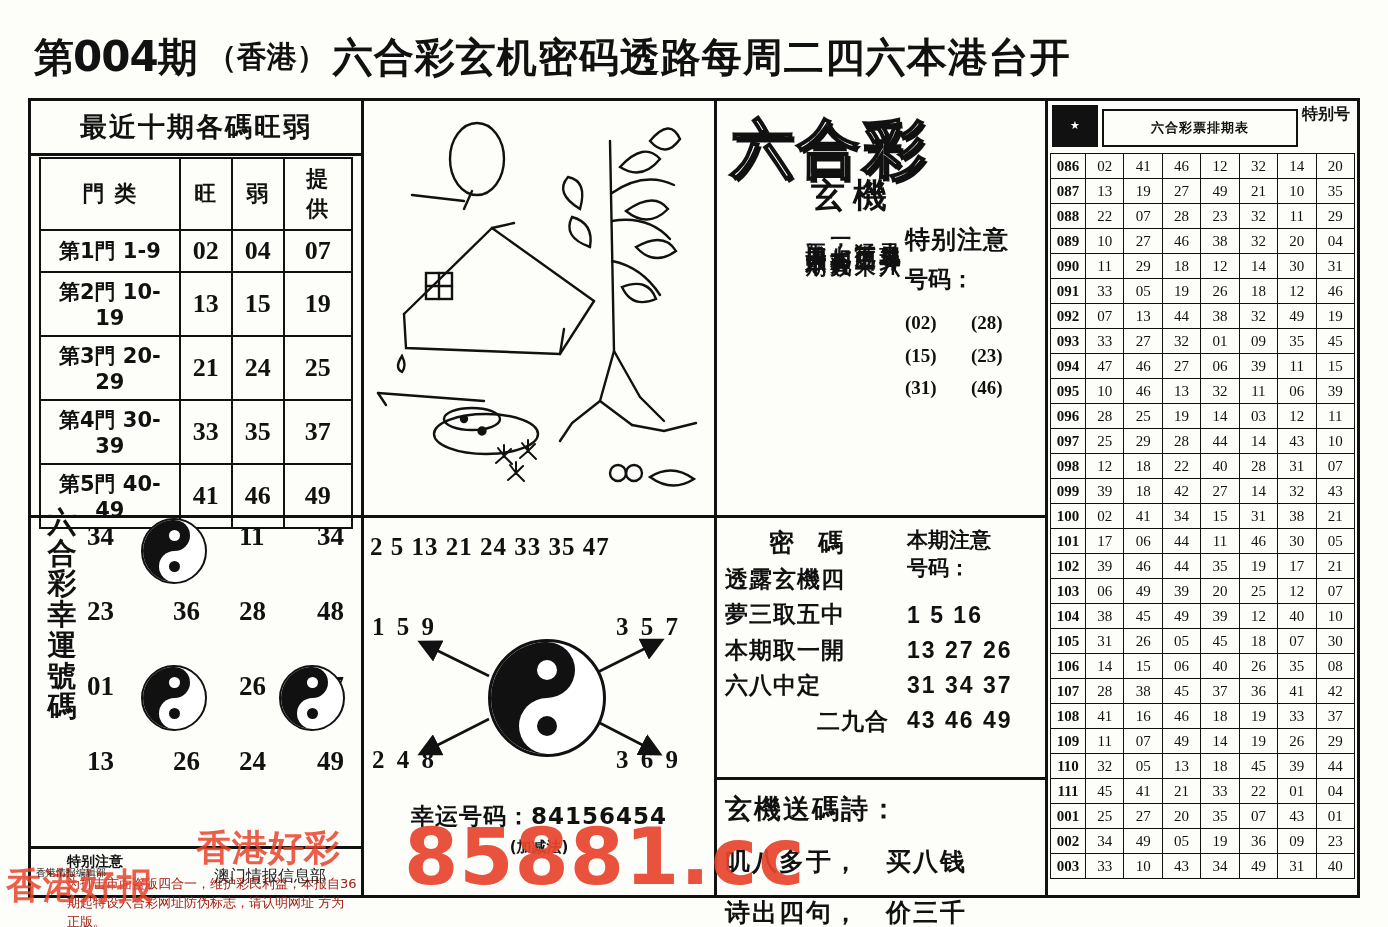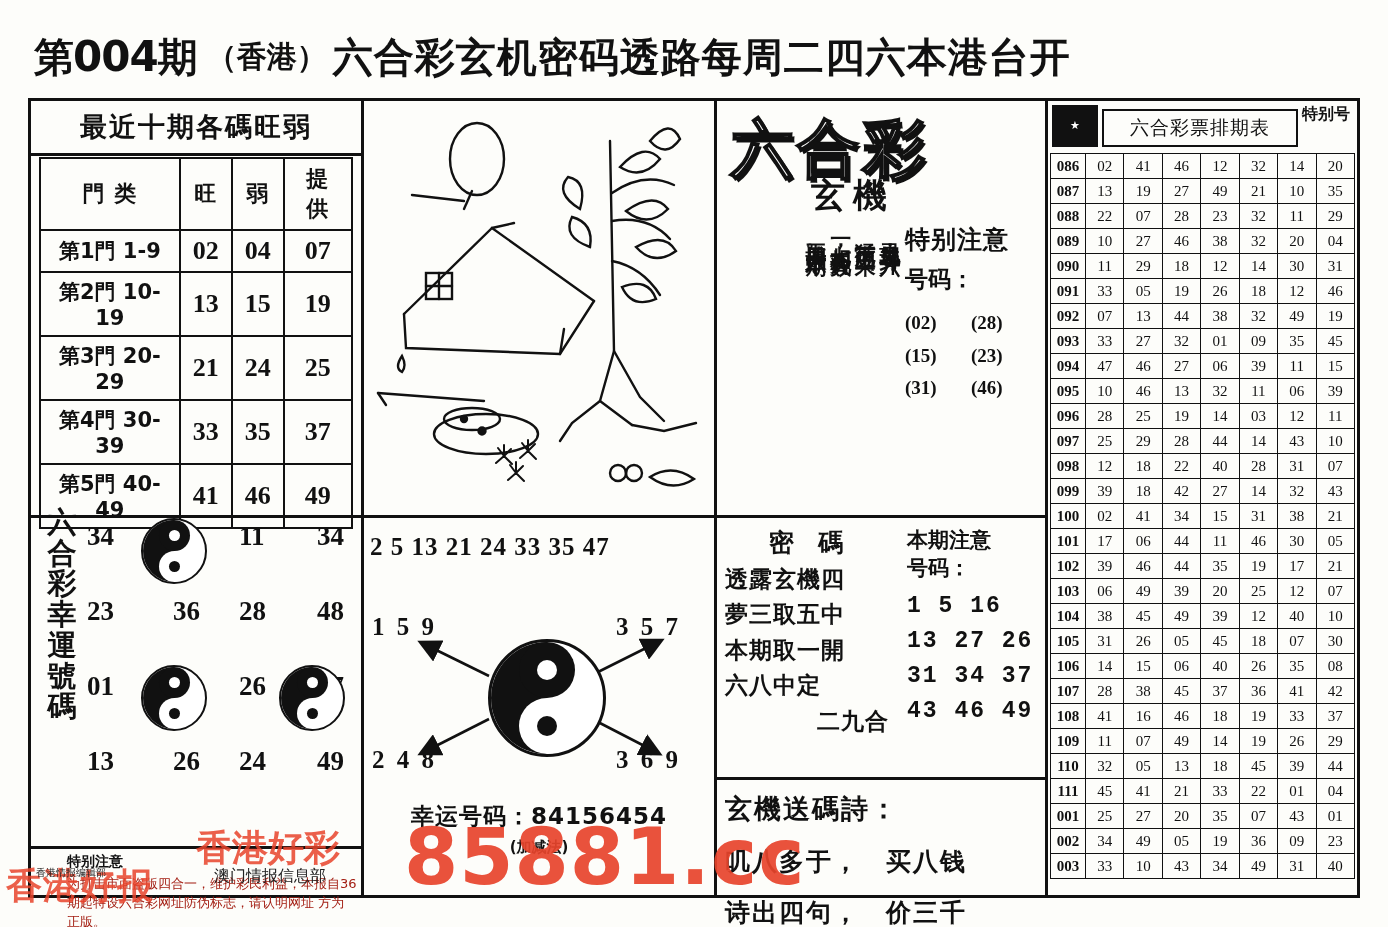--- a/index.html
+++ b/index.html
@@ -182,39 +182,39 @@
   .tbz .pairs span{display:inline-block;width:66px;}
 
   .mima-box{position:absolute;left:0;top:417px;width:328px;height:260px;padding-left:10px;}
   .mima-l{position:absolute;left:8px;top:8px;width:170px;}
   .mima-l .hd{font-size:25px;font-weight:bold;letter-spacing:8px;text-align:center;}
   .mima-l .ln{font-size:23px;font-weight:bold;line-height:1.28;letter-spacing:1px;margin-top:6px;}
   .mima-l .ln.ind{text-align:right;padding-right:6px;}
   .mima-r{position:absolute;left:190px;top:8px;width:136px;}
   .mima-r .hd{font-size:21px;font-weight:bold;}
   .mima-r .nums{font-size:23px;font-weight:bold;line-height:1.52;
-    font-family:Liberation Mono, monospace;margin-top:7px;letter-spacing:2px;}
+    font-family:Liberation Sans, sans-serif;margin-top:16px;letter-spacing:2px;}
   .xuanji{
     position:absolute;left:8px;top:690px;width:318px;
   }
   .xuanji .hd{font-size:27px;font-weight:bold;letter-spacing:2px;}
   .xuanji .l{font-size:25px;font-weight:bold;margin-top:18px;letter-spacing:2px;}
   .xuanji .l .sp{display:inline-block;width:26px;}
 
   
   .col-right{position:absolute;left:1017px;top:0;width:309px;height:100%;}
   .rt-head{position:absolute;left:0;top:0;width:309px;height:52px;}
   .rt-head .logo-blk{
     position:absolute;left:4px;top:4px;width:46px;height:42px;background:#111;
     color:#fff;font-size:11px;text-align:center;line-height:42px;
   }
   .rt-head .banner{
     position:absolute;left:54px;top:8px;width:192px;height:34px;
     border:2px solid #111;display:flex;align-items:center;justify-content:center;
-    font-size:19px;font-weight:normal;letter-spacing:1px;
+    font-size:13px;font-weight:bold;letter-spacing:1px;
   }
   .rt-head .special{
     position:absolute;left:252px;top:4px;width:52px;
     font-size:16px;font-weight:bold;text-align:center;line-height:1.15;
   }
   table.draws{
     position:absolute;left:2px;top:52px;width:305px;
     border-collapse:collapse;font-size:15px;
     font-family:"Liberation Serif",serif;
   }

